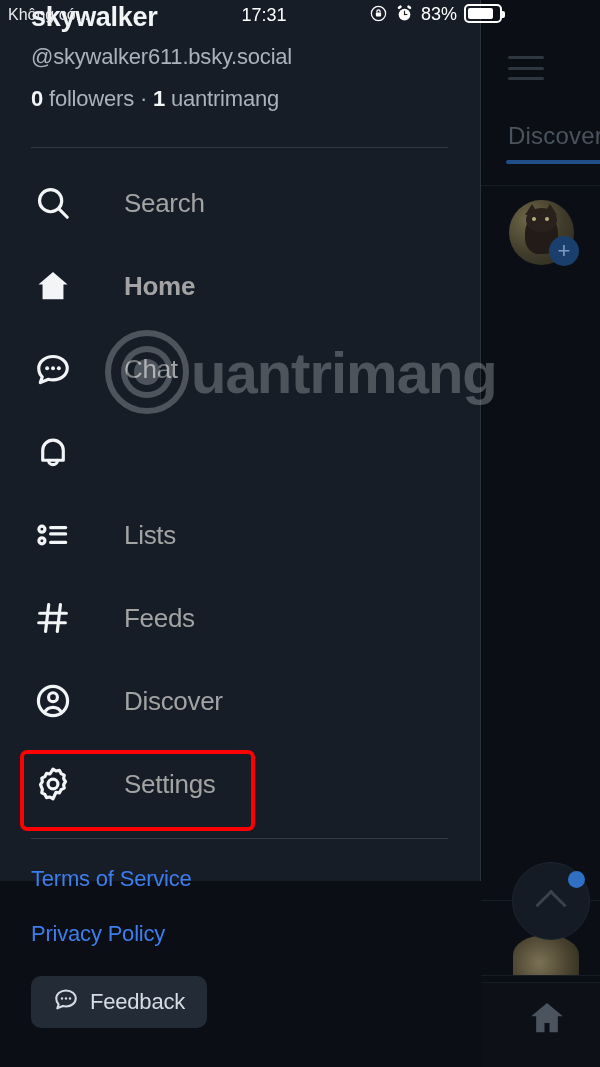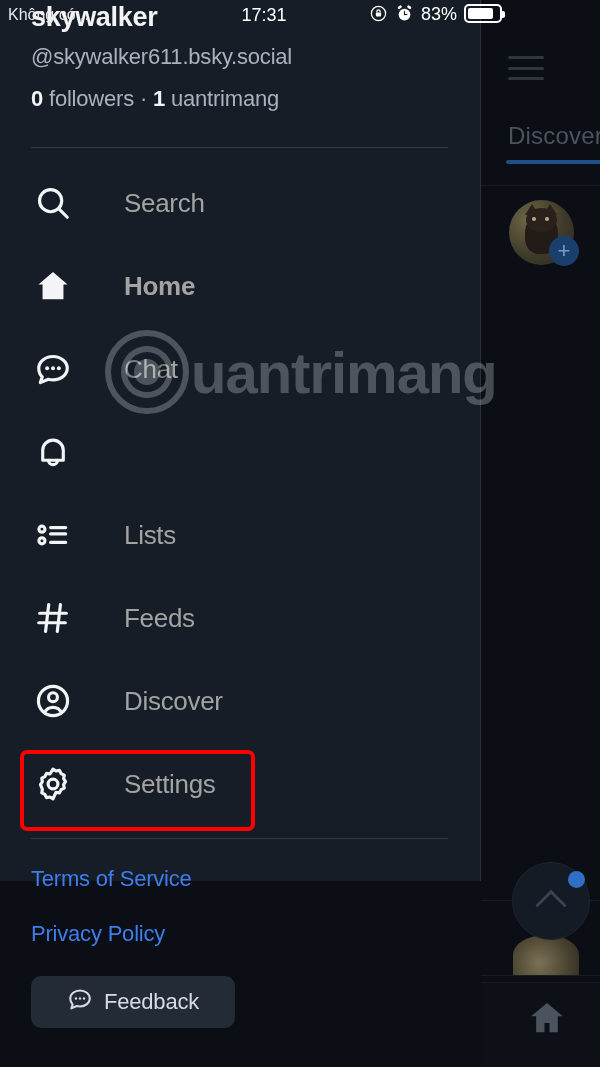--- a/index.html
+++ b/index.html
@@ -141,21 +141,21 @@
 
   
   #footer { position:absolute; left:31px; top:866px; width:420px; }
   .footer-link {
     display:block; font-size:22px; color:#3d7ded;
     letter-spacing:-.2px; margin-bottom:29px; text-decoration:none;
   }
   #footer-buttons { display:flex; align-items:center; gap:18px; margin-top:4px; }
   #feedback-btn {
     display:flex; align-items:center; gap:11px;
-    height:52px; padding:0 36px; border-radius:10px;
+    height:52px; padding:0 22px; border-radius:10px;
     background:#232b36; color:#d6dce4; font-size:22px; letter-spacing:-.2px;
   }
   #help-btn {
     display:flex; align-items:center; justify-content:center;
     height:52px; padding:0 25px; border-radius:10px;
     border:1px solid #333d48; color:#d6dce4; font-size:22px; letter-spacing:-.2px;
   }
 
   
   #statusbar {

